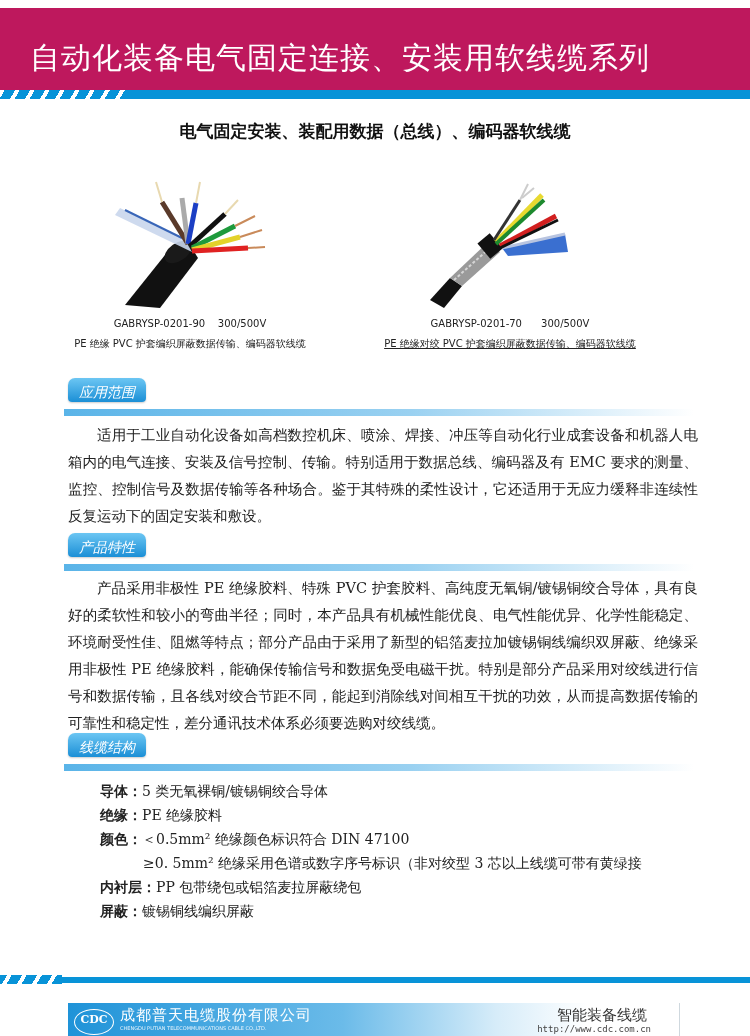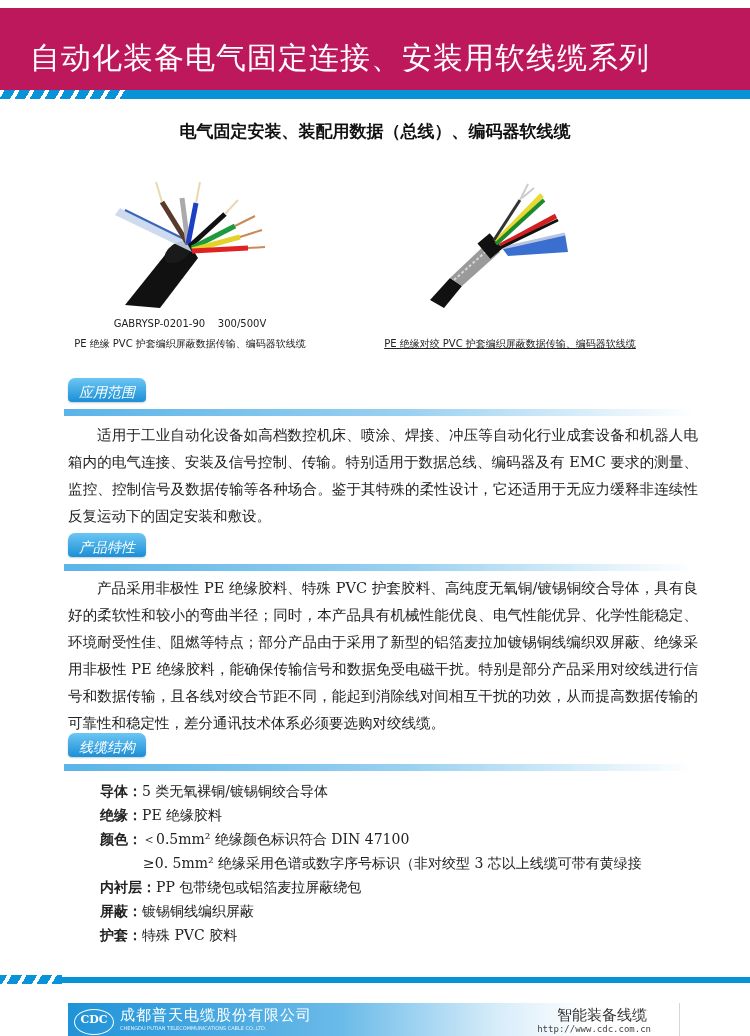--- a/index.html
+++ b/index.html
@@ -125,20 +125,21 @@
 
       <line x1="86" y1="72" x2="132" y2="25" stroke="#e8d930" stroke-width="5"></line>
       <line x1="86" y1="74" x2="134" y2="30" stroke="#1d8a2e" stroke-width="4"></line>
       <line x1="90" y1="76" x2="146" y2="46" stroke="#d22020" stroke-width="5"></line>
       <line x1="90" y1="78" x2="148" y2="50" stroke="#111" stroke-width="3"></line>
       <line x1="84" y1="70" x2="110" y2="30" stroke="#333" stroke-width="3"></line>
       <line x1="110" y1="30" x2="118" y2="14" stroke="#ccc" stroke-width="2"></line>
       <line x1="112" y1="28" x2="124" y2="18" stroke="#ccc" stroke-width="2"></line>
     </svg>
   </div>
+  <div class="model">GABRYSP-0201-70      300/500V</div>
   <div class="desc" style="left:-10px;text-decoration:underline;">PE 绝缘对绞 PVC 护套编织屏蔽数据传输、编码器软线缆</div>
 </div>
 
 <div class="section-head" style="top:378px;">
   <div class="section-tab">应用范围</div>
   <div class="section-rule"></div>
 </div>
 <div class="para" style="top:422px;">适用于工业自动化设备如高档数控机床、喷涂、焊接、冲压等自动化行业成套设备和机器人电箱内的电气连接、安装及信号控制、传输。特别适用于数据总线、编码器及有 EMC 要求的测量、监控、控制信号及数据传输等各种场合。鉴于其特殊的柔性设计，它还适用于无应力缓释非连续性反复运动下的固定安装和敷设。</div>
 
 <div class="section-head" style="top:533px;">
@@ -161,23 +162,20 @@
   <div class="spec-row">
     <span class="k">颜色：</span><span>＜0.5mm²  绝缘颜色标识符合 DIN 47100</span>
   </div>
   <div class="spec-cont">≥0. 5mm²  绝缘采用色谱或数字序号标识（非对绞型 3 芯以上线缆可带有黄绿接</div>
   <div class="spec-row">
     <span class="k">内衬层：</span><span>PP 包带绕包或铝箔麦拉屏蔽绕包</span>
   </div>
   <div class="spec-row">
     <span class="k">屏蔽：</span><span>镀锡铜线编织屏蔽</span>
   </div>
-  <div class="spec-row">
-    <span class="k">护套：</span><span>特殊 PVC 胶料</span>
-  </div>
 </div>
 
 <div class="stripe-bar" style="top:975px;">
   <div class="hatch" style="width:62px;"></div>
   <div class="tail" style="left:62px; top:2px; height:6px;"></div>
 </div>
 
 <div class="footer-card">
   <div class="cdc-logo">CDC</div>
   <div class="company-cn">成都普天电缆股份有限公司</div>

